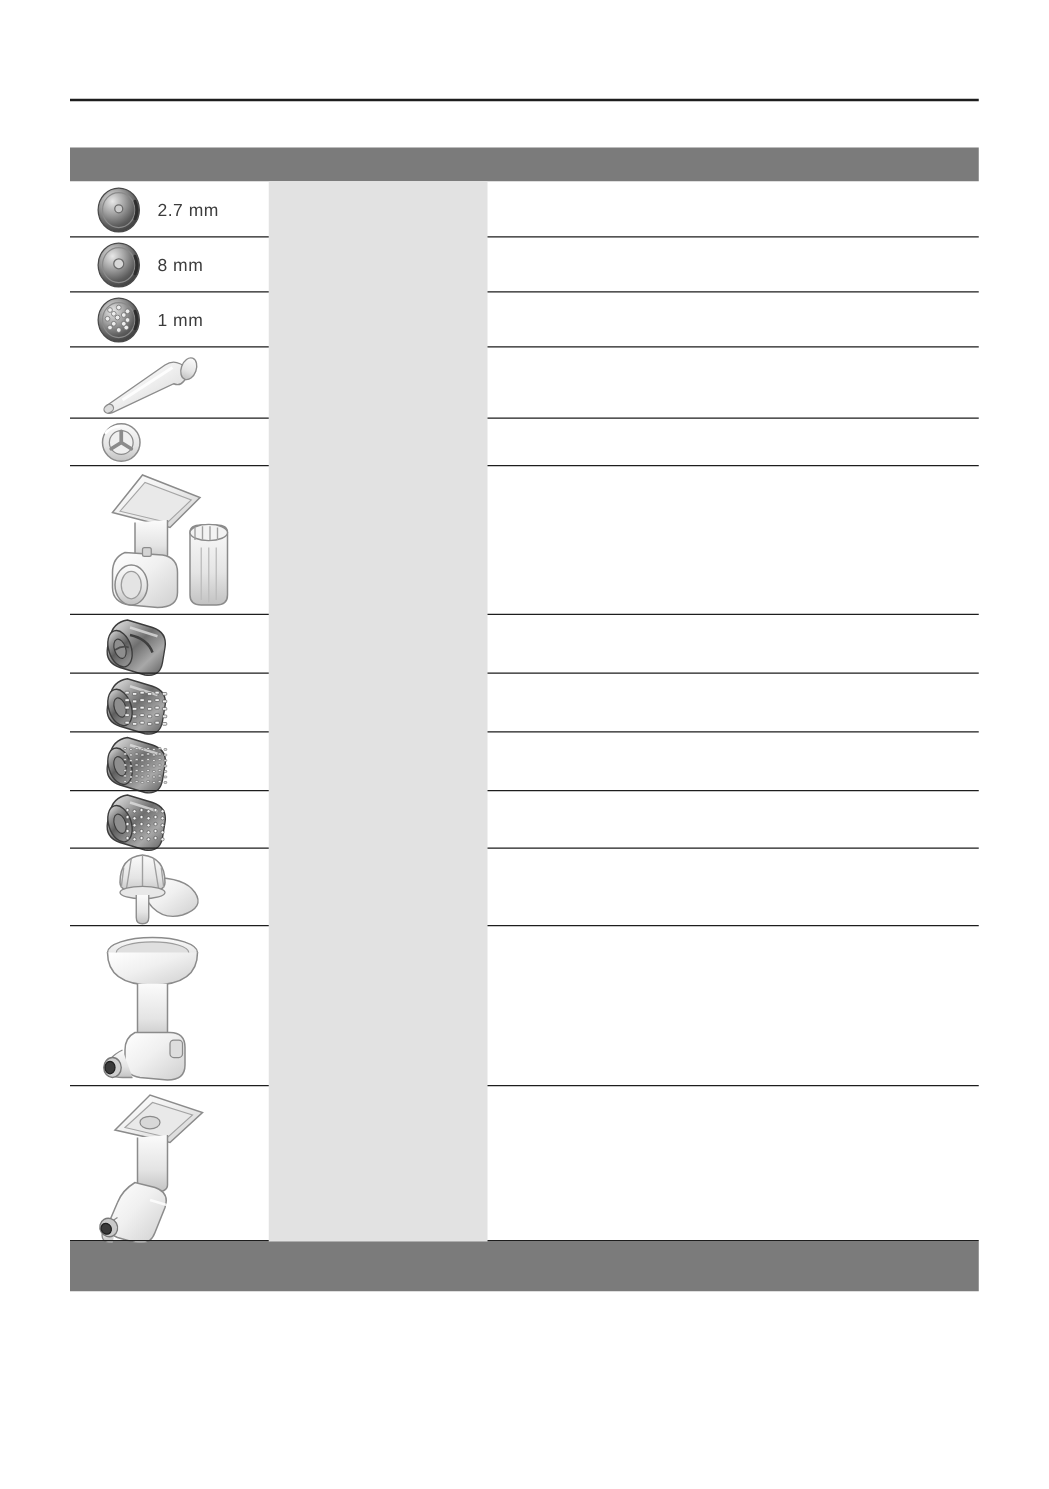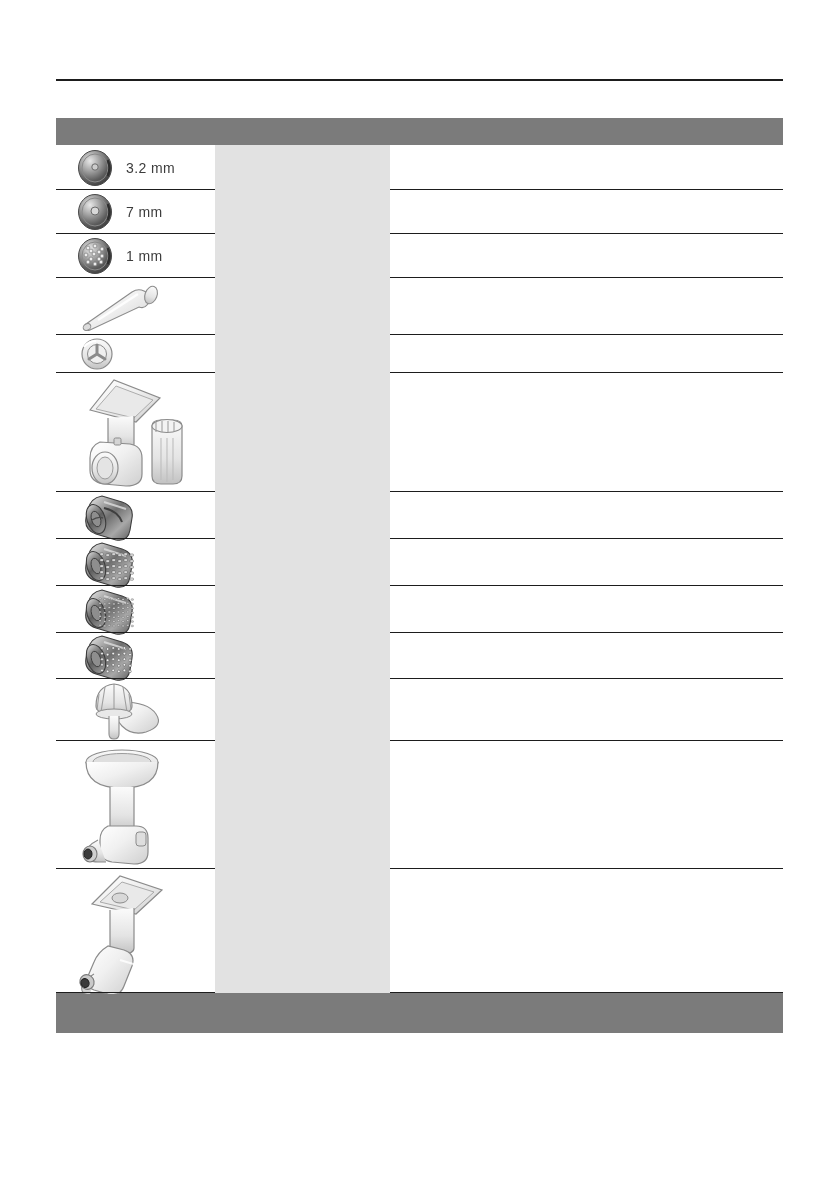--- a/index.html
+++ b/index.html
@@ -134,36 +134,36 @@
         <div class="row" style="height: 45px;">
           <div class="cell-img">
             <span>
               <svg class="art" width="42" height="42" viewBox="0 0 42 42">
     <ellipse cx="21" cy="21" rx="16.5" ry="17.5" fill="url(#discg)" stroke="#4a4a4a" stroke-width="1"></ellipse>
     <ellipse cx="21" cy="21" rx="13" ry="14" fill="none" stroke="#8a8a8a" stroke-width="1"></ellipse>
     <path d="M34 14 a16 17 0 0 1 0 14" stroke="#2e2e2e" stroke-width="2.4" fill="none" stroke-linecap="round"></path>
     <circle cx="21" cy="20" r="3.2" fill="#cccccc" stroke="#6b6b6b" stroke-width="1"></circle>
   </svg>
             </span>
-            <span class="size-label">3.2 mm</span>
+            <span class="size-label">2.7 mm</span>
           </div>
           <div class="cell-mid"><span></span></div>
           <div class="cell-desc"><span></span></div>
         </div>
         <div class="row" style="height: 44px;">
           <div class="cell-img">
             <span>
               <svg class="art" width="42" height="42" viewBox="0 0 42 42">
     <ellipse cx="21" cy="21" rx="16.5" ry="17.5" fill="url(#discg)" stroke="#4a4a4a" stroke-width="1"></ellipse>
     <ellipse cx="21" cy="21" rx="13" ry="14" fill="none" stroke="#8a8a8a" stroke-width="1"></ellipse>
     <path d="M34 14 a16 17 0 0 1 0 14" stroke="#2e2e2e" stroke-width="2.4" fill="none" stroke-linecap="round"></path>
     <circle cx="21" cy="20" r="4" fill="#d8d8d8" stroke="#6b6b6b" stroke-width="1"></circle>
   </svg>
             </span>
-            <span class="size-label">7 mm</span>
+            <span class="size-label">8 mm</span>
           </div>
           <div class="cell-mid"><span></span></div>
           <div class="cell-desc"><span></span></div>
         </div>
         <div class="row" style="height: 44px;">
           <div class="cell-img">
             <span>
               <svg class="art" width="42" height="42" viewBox="0 0 42 42">
     <ellipse cx="21" cy="21" rx="16.5" ry="17.5" fill="url(#discg)" stroke="#4a4a4a" stroke-width="1"></ellipse>
     <ellipse cx="21" cy="21" rx="13" ry="14" fill="none" stroke="#8a8a8a" stroke-width="1"></ellipse>

